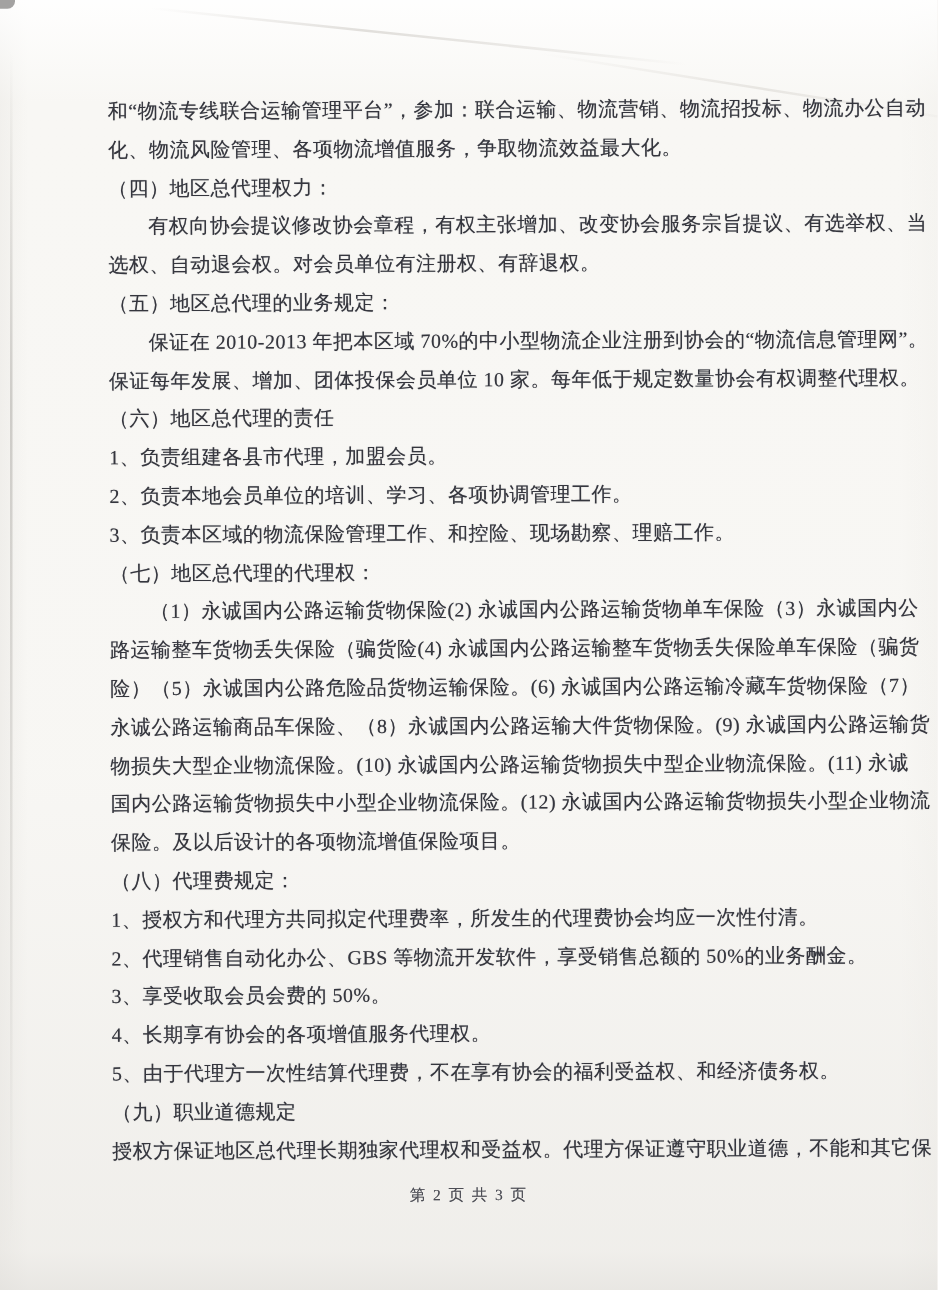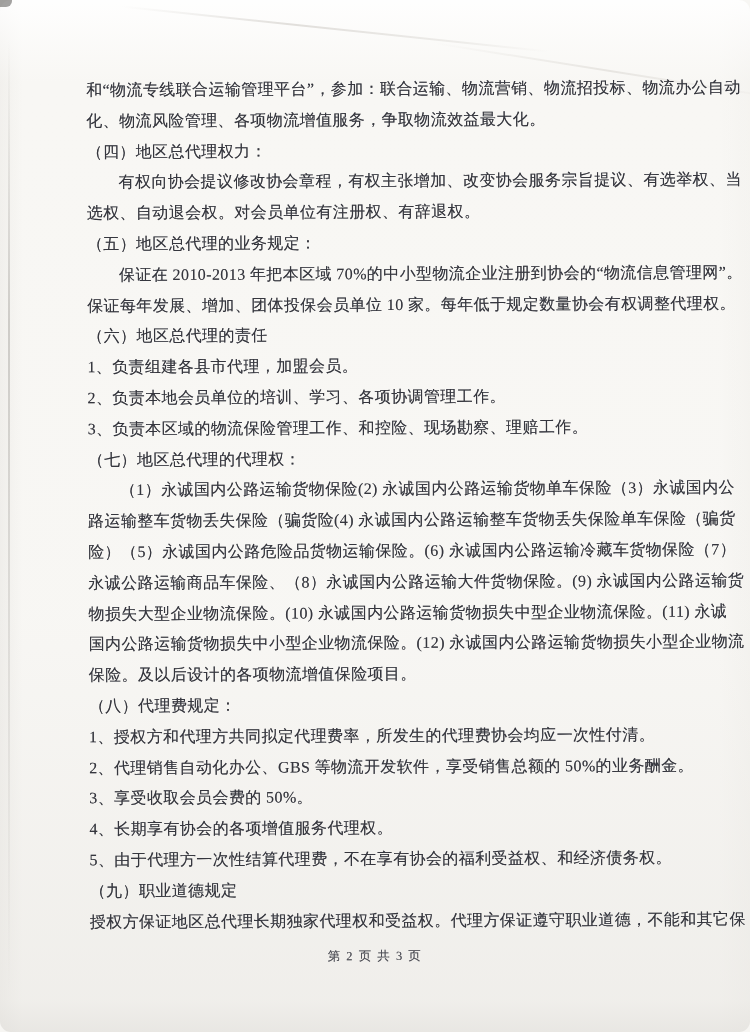--- a/index.html
+++ b/index.html
@@ -12,21 +12,20 @@
     overflow: hidden;
     font-family: "Liberation Serif", "DejaVu Serif", serif;
   }
   .scan-page {
     position: absolute;
     inset: 0;
     background:
       linear-gradient(180deg, rgba(255,255,255,0.9) 0%, rgba(248,247,244,0.4) 8%, rgba(246,245,242,0.2) 60%, rgba(233,231,227,0.55) 97%, rgba(226,224,220,0.7) 100%),
       linear-gradient(90deg, rgba(228,226,222,0.55) 0%, rgba(248,247,244,0) 3%, rgba(248,247,244,0) 96%, rgba(236,234,230,0.4) 100%),
       #f8f7f4;
-    border-radius: 11px;
   }
   .edge-line {
     position: absolute;
     left: 8px; top: 40px;
     width: 2px; height: 950px;
     background: linear-gradient(180deg, rgba(160,157,152,0) 0%, rgba(160,157,152,0.45) 30%, rgba(160,157,152,0.2) 70%, rgba(160,157,152,0) 100%);
   }
   .corner-mark {
     position: absolute;
     left: 0; top: 0;

